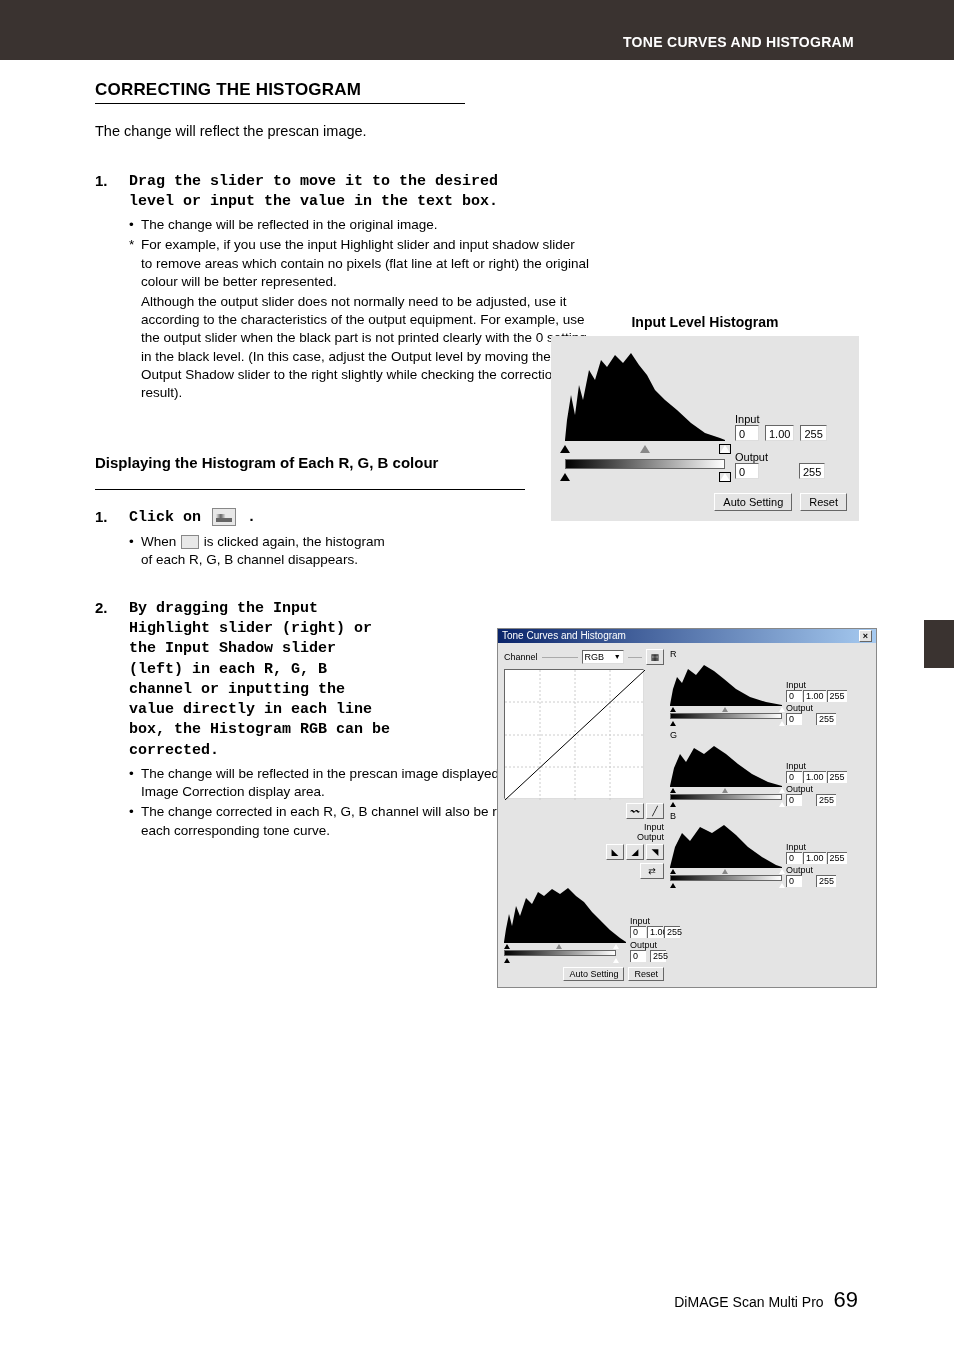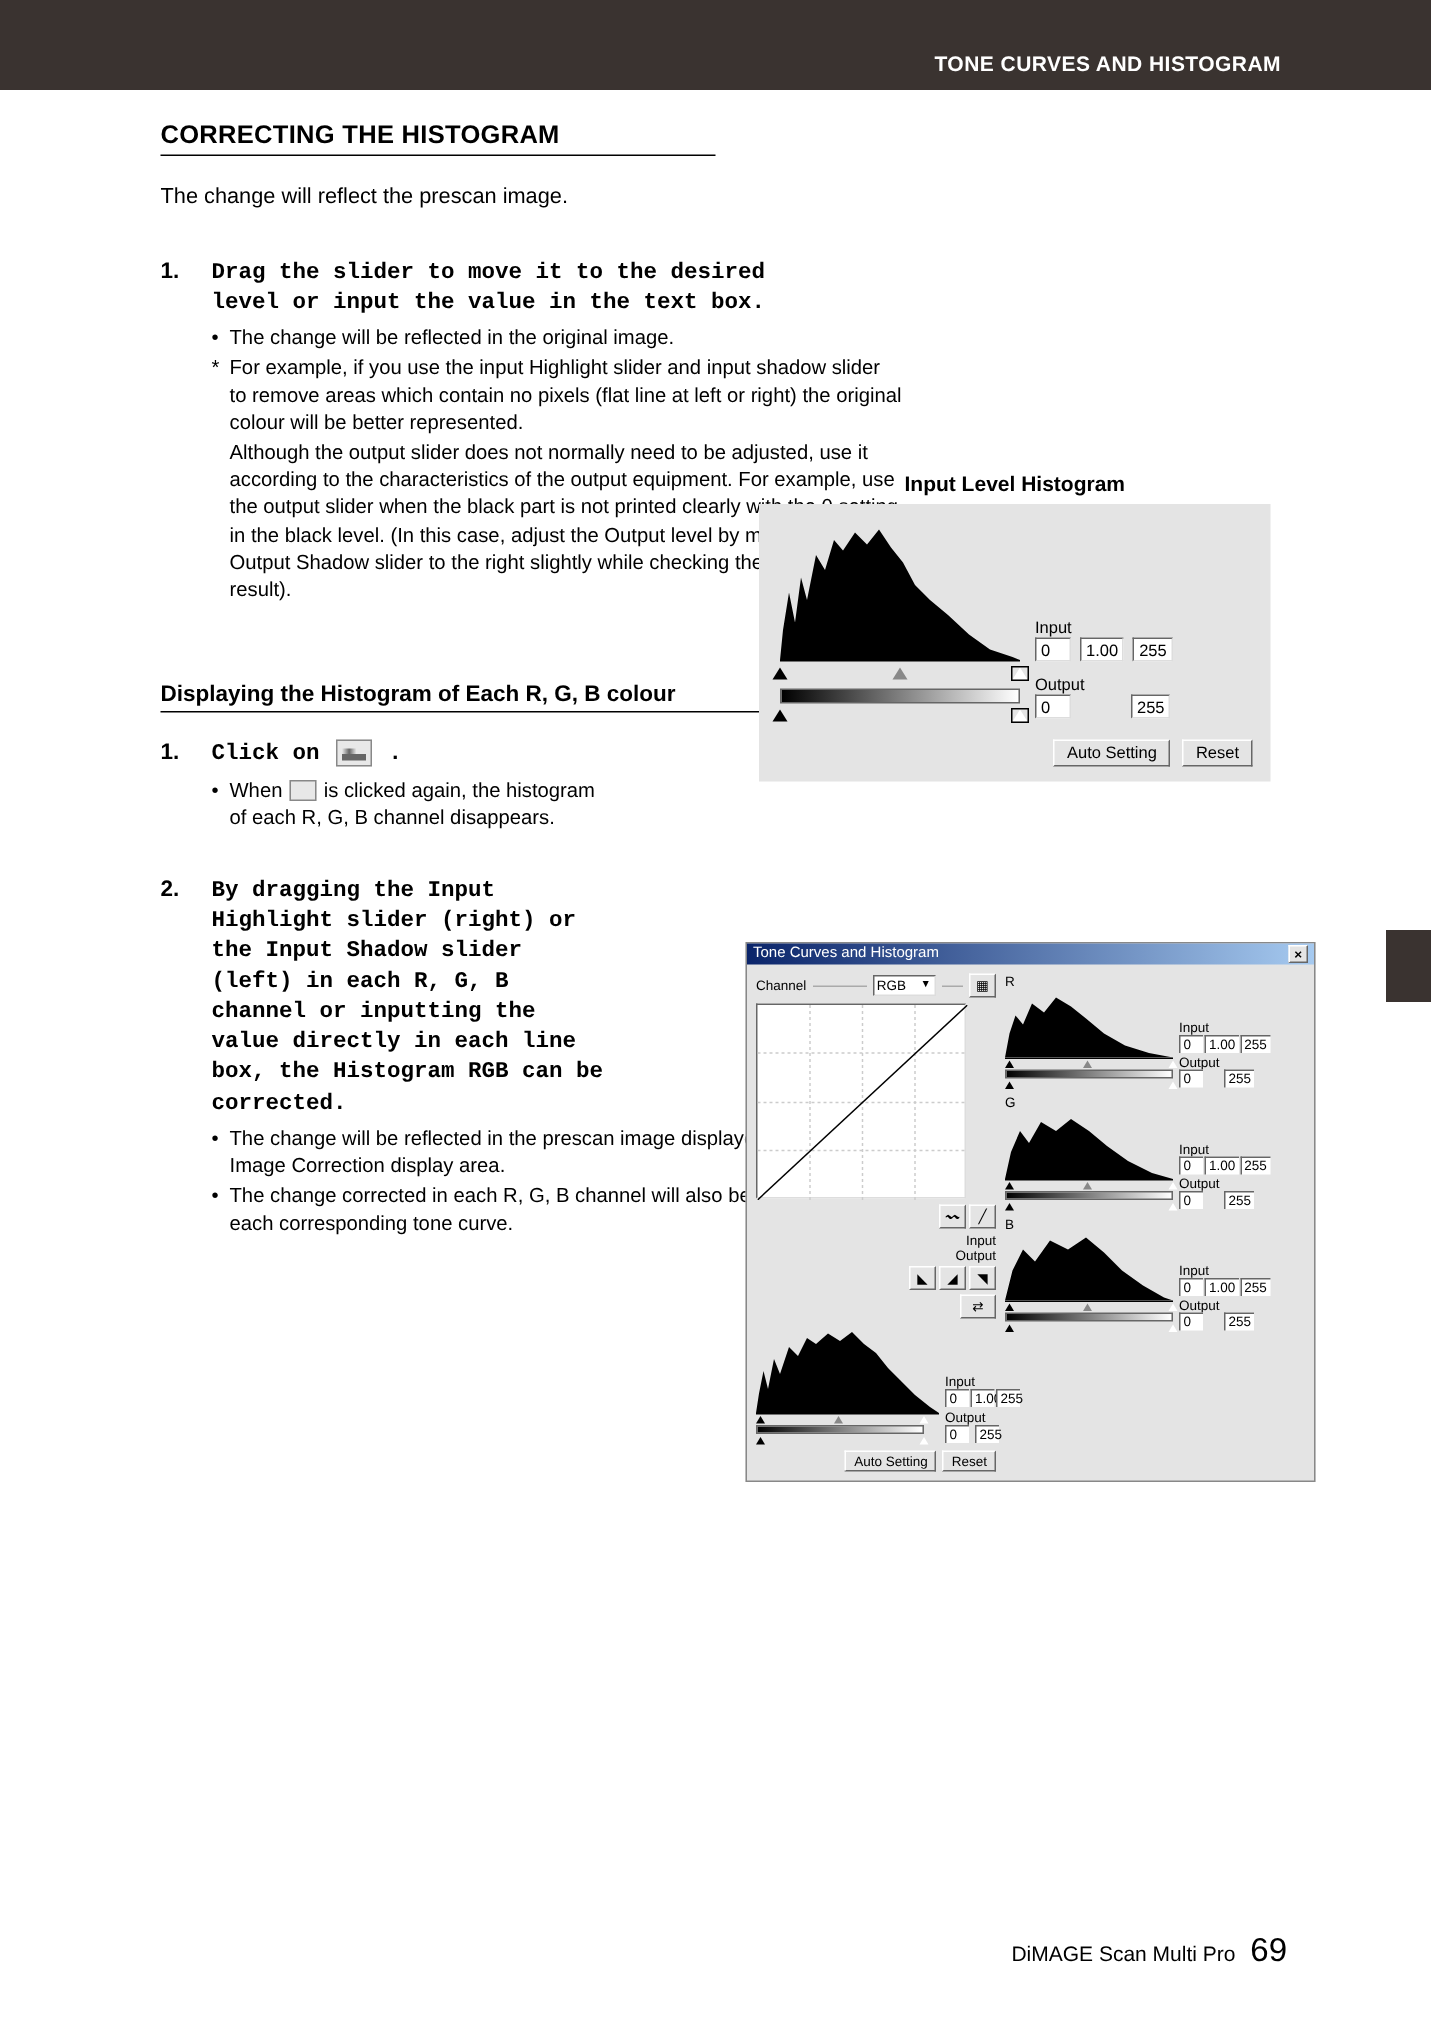--- a/index.html
+++ b/index.html
@@ -31,21 +31,20 @@
     top: 620px;
     width: 30px;
     height: 48px;
     background: #3a3330;
   }
   .content {
     position: absolute;
     top: 80px;
     left: 95px;
     right: 95px;
-    margin-left: 12px;
   }
   .section-title {
     font-weight: bold;
     font-size: 17px;
     border-bottom: 1px solid #000;
     padding-bottom: 3px;
     margin-bottom: 18px;
     width: 370px;
     letter-spacing: 0.2px;
   }
@@ -95,21 +94,21 @@
   .step-bullets li.star::before {
     content: "*";
     position: absolute;
     left: 0;
   }
   .step-bullets li.plain { padding-left: 12px; }
   .subsection-title {
     font-weight: bold;
     font-size: 15px;
     border-bottom: 1px solid #000;
-    padding-bottom: 3px;
+    padding-bottom: 18px;
     margin-top: 50px;
     margin-bottom: 18px;
     width: 430px;
   }
   .icon-box {
     display: inline-block;
     width: 24px;
     height: 18px;
     background: #e8e8e8;
     border: 1px solid #888;
@@ -131,22 +130,22 @@
     height: 14px;
     background: #e8e8e8;
     border: 1px solid #888;
     vertical-align: middle;
     margin: 0 1px;
   }
   
   .hist-panel {
     position: absolute;
     top: 234px;
-    right: 12px;
-    width: 341px;
+    right: 0px;
+    width: 308px;
   }
   .hist-caption {
     font-weight: bold;
     font-size: 14px;
     text-align: center;
     margin-bottom: 6px;
   }
   .hist-box {
     background: #e4e4e4;
     padding: 10px 12px 10px 14px;

